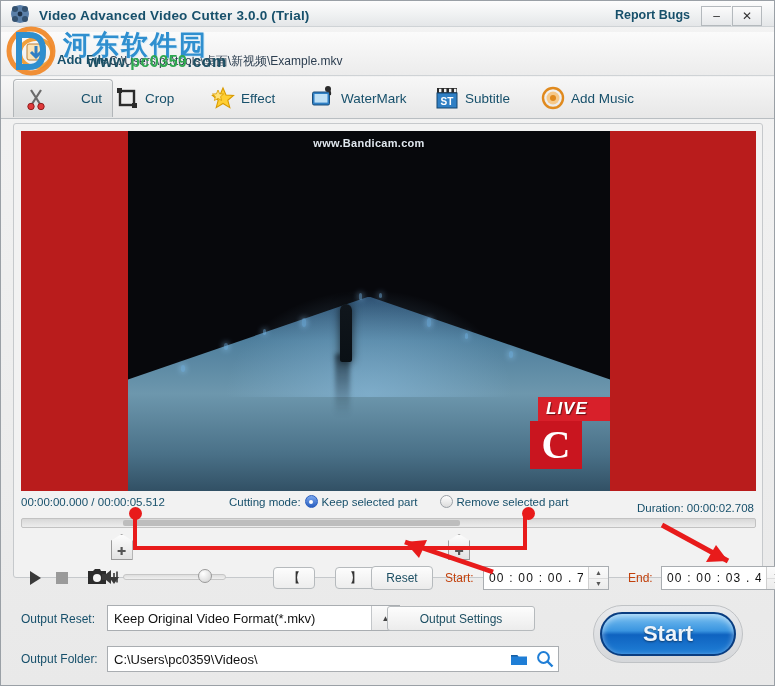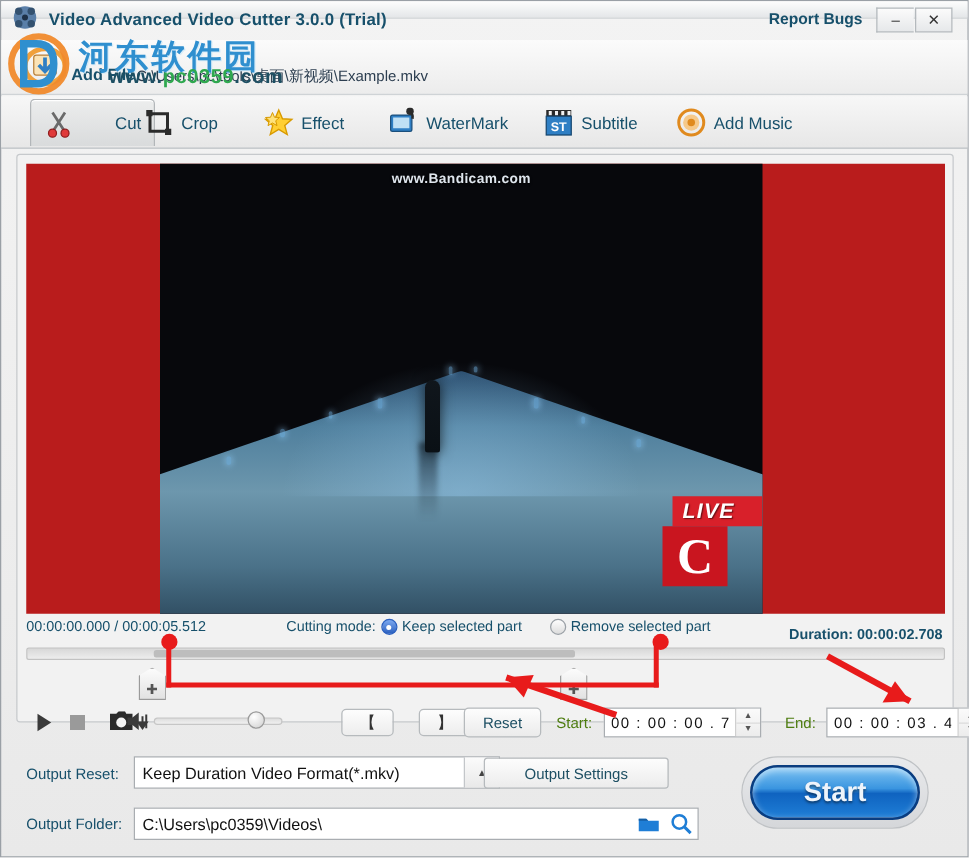--- a/index.html
+++ b/index.html
@@ -14,21 +14,21 @@
     color:#1d4f63;
   }
   #app {
     position:absolute; left:0; top:0; width:775px; height:686px;
     background:linear-gradient(#f3f3f3,#e9e9e9);
     border:1px solid #9aa0a6;
   }
 
   
   .titlebar {
-    position:absolute; left:0; top:0; width:773px; height:14px;
+    position:absolute; left:0; top:0; width:773px; height:26px;
     background:linear-gradient(#fdfdfd,#eef0f1 60%,#e4e6e8);
     border-bottom:1px solid #cfd3d6;
   }
   .title-icon {
     position:absolute; left:6px; top:3px; width:36px; height:24px;
   }
   .app-title {
     position:absolute; left:38px; top:7px;
     font-size:13.5px; font-weight:bold; color:#17506b;
     letter-spacing:.2px; white-space:nowrap;
@@ -152,21 +152,21 @@
   .radio {
     width:13px; height:13px; border-radius:50%;
     background:linear-gradient(#fefefe,#dcdcdc); border:1px solid #9aa0a6;
     display:inline-block; position:relative; flex:none; cursor:pointer;
   }
   .radio.on { background:linear-gradient(#7da9f0,#2a5fbf); border-color:#2a5fbf; }
   .radio.on:after {
     content:""; position:absolute; left:3.5px; top:3.5px; width:4px; height:4px;
     border-radius:50%; background:#fff;
   }
-  .duration { position:absolute; right:2px; top:8px;font-weight:bold; }
+  .duration { position:absolute; right:2px; top:8px; }
 
   
   .timeline {
     position:absolute; left:7px; top:392px; width:735px; height:42px;
   }
   .tl-track {
     position:absolute; left:0; top:2px; width:735px; height:10px;
     background:linear-gradient(#d8d8d8,#ededed);
     border:1px solid #c2c2c2; border-radius:2px;
   }
@@ -206,21 +206,21 @@
     display:flex; align-items:center; justify-content:center;
     font-size:13px; color:#333; cursor:pointer;
   }
   .resetbtn {
     position:absolute; left:350px; top:4px; width:62px; height:24px;
     background:linear-gradient(#fdfdfd,#ebebeb);
     border:1px solid #b6babd; border-radius:4px;
     display:flex; align-items:center; justify-content:center;
     font-size:12px; color:#1d4f63; cursor:pointer;
   }
-  .tlabel { position:absolute; top:9px; font-size:12px; color:#4d7c0f; }
+  .tlabel { position:absolute; top:9px; font-size:12px; color:#c2410c; }
   .spin {
     position:absolute; top:4px; height:24px;
     border:1px solid #a9adb1; background:#fff;
     display:flex; align-items:stretch;
   }
   .spin input {
     width:104px; border:none; outline:none; padding:0 5px;
     font-family:"Liberation Sans", sans-serif; font-size:12px; color:#111;
     letter-spacing:1.2px; background:transparent;
   }
@@ -334,21 +334,21 @@
         <rect x="8" y="6" width="18" height="16" rx="2" fill="#fbe3b6" stroke="#b9803a"></rect>
         <path d="M17 8 L17 17 M12 14 L17 19 L22 14" stroke="#2f7fc4" stroke-width="3" fill="none"></path>
       </svg>
     </span>
   </div>
   <div class="addfile-label">Add File</div>
   <div class="file-path">C:\Users\pc\tools\桌面\新视频\Example.mkv</div>
 
   <div class="tabbar">
 
-    <div class="tab active" style="left:23px;gap:33px;">
+    <div class="tab active" style="left:12px;gap:33px;">
       <span class="tab-ico">
         <svg viewBox="0 0 24 24" width="24" height="24">
           <path d="M7 3 L16 17 M17 3 L8 17" stroke="#6a6a6a" stroke-width="2.2" fill="none"></path>
           <circle cx="7" cy="19.5" r="3.2" fill="#e03a3a" stroke="#8f1f1f"></circle>
           <circle cx="17" cy="19.5" r="3.2" fill="#e03a3a" stroke="#8f1f1f"></circle>
         </svg>
       </span>
       <span>Cut</span>
     </div>
 
@@ -510,21 +510,21 @@
           <span>▼</span>
         </span>
       </div>
     </div>
   </div>
 
   <div class="bottom"></div>
 
   <div class="blabel" style="left:20px;top:611px;">Output Reset:</div>
   <div class="combo">
-    <span class="combo-text">Keep Duration Video Format(*.mkv)</span>
+    <span class="combo-text">Keep Original Video Format(*.mkv)</span>
     <span class="combo-arrow">▲</span>
   </div>
   <div class="outsettings">Output Settings</div>
 
   <div class="blabel" style="left:20px;top:651px;">Output Folder:</div>
   <div class="folderbox">
     <input value="C:\Users\pc0359\Videos\" style="">
     <span style="width:26px;display:flex;align-items:center;justify-content:center">
       <svg viewBox="0 0 18 14" width="18" height="14">
         <path d="M1 3 L7 3 L8.6 4.6 L17 4.6 L17 13 L1 13 Z" fill="#1f7ed6"></path>

